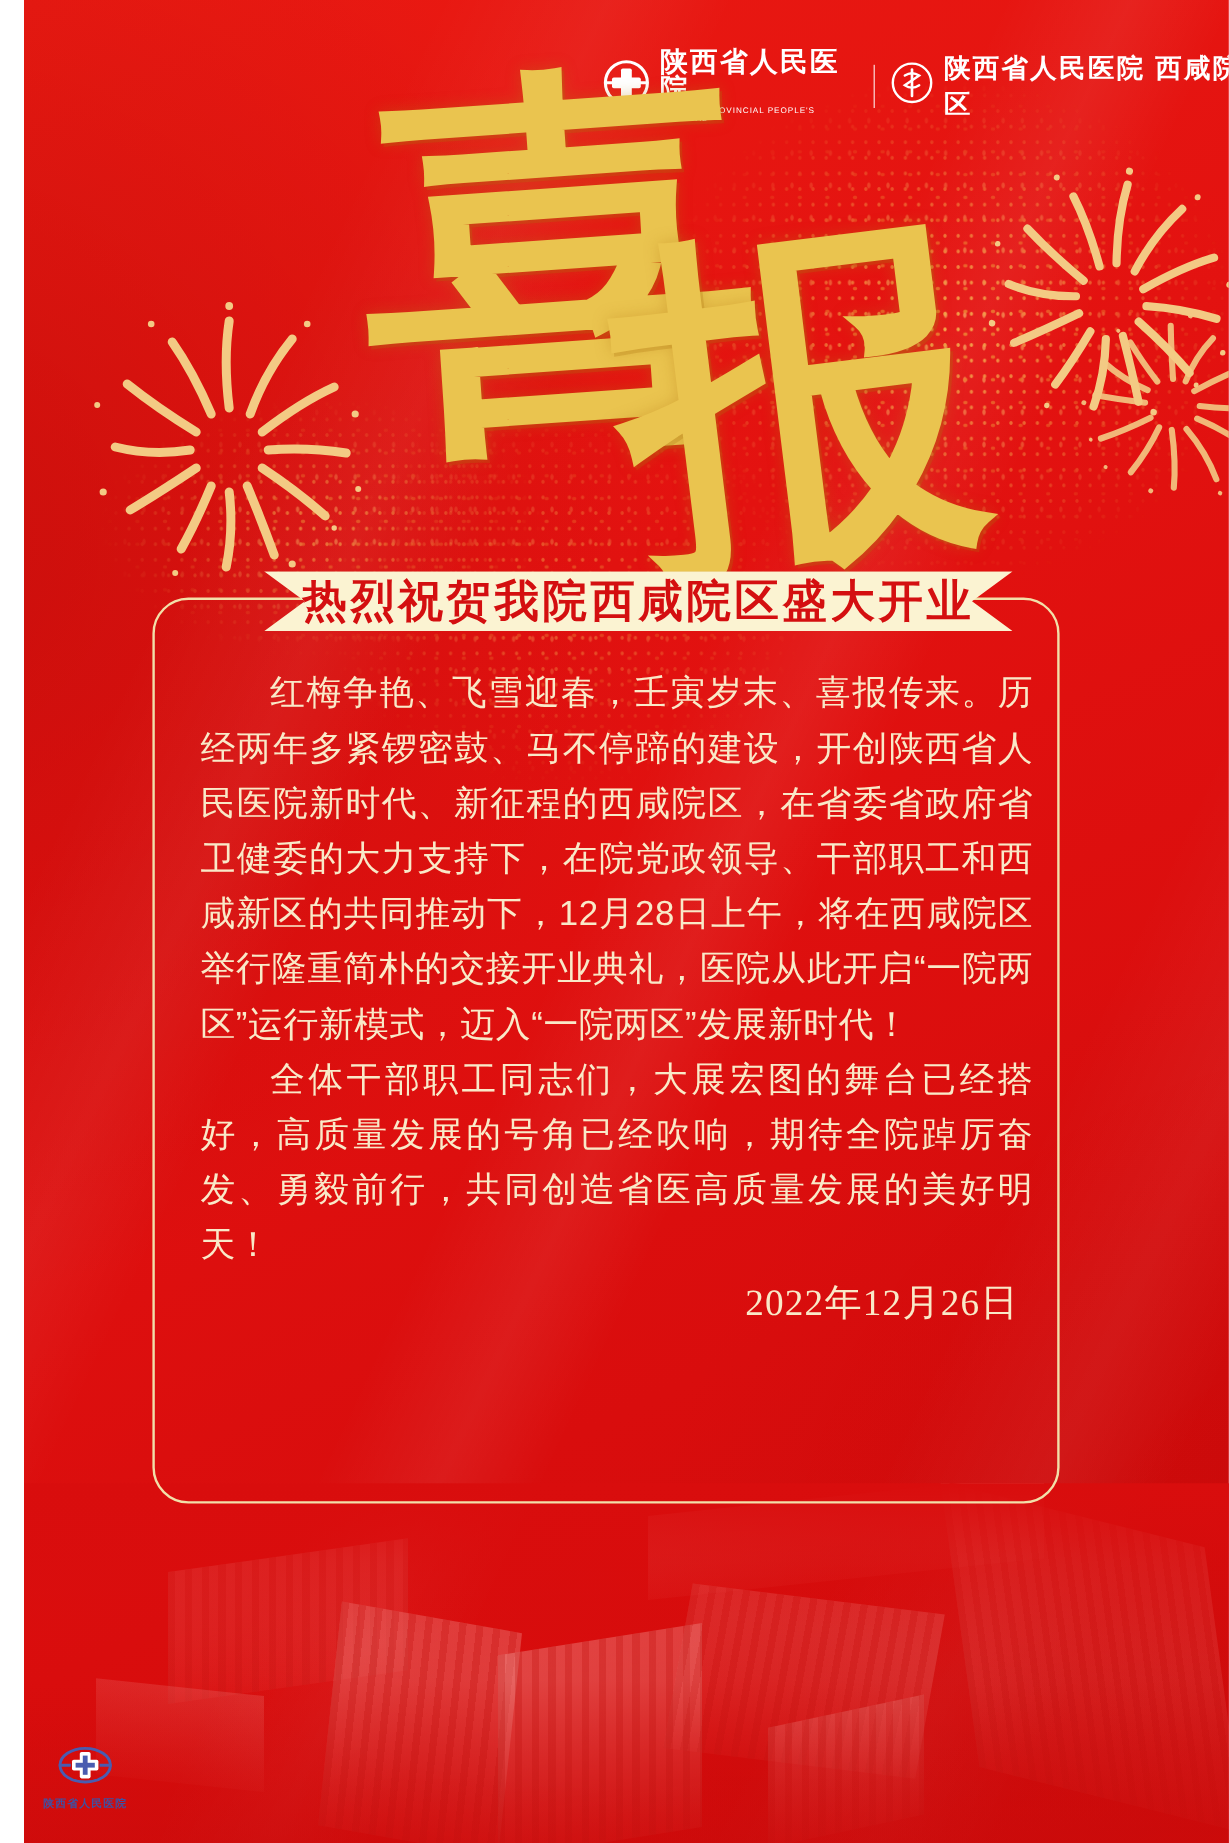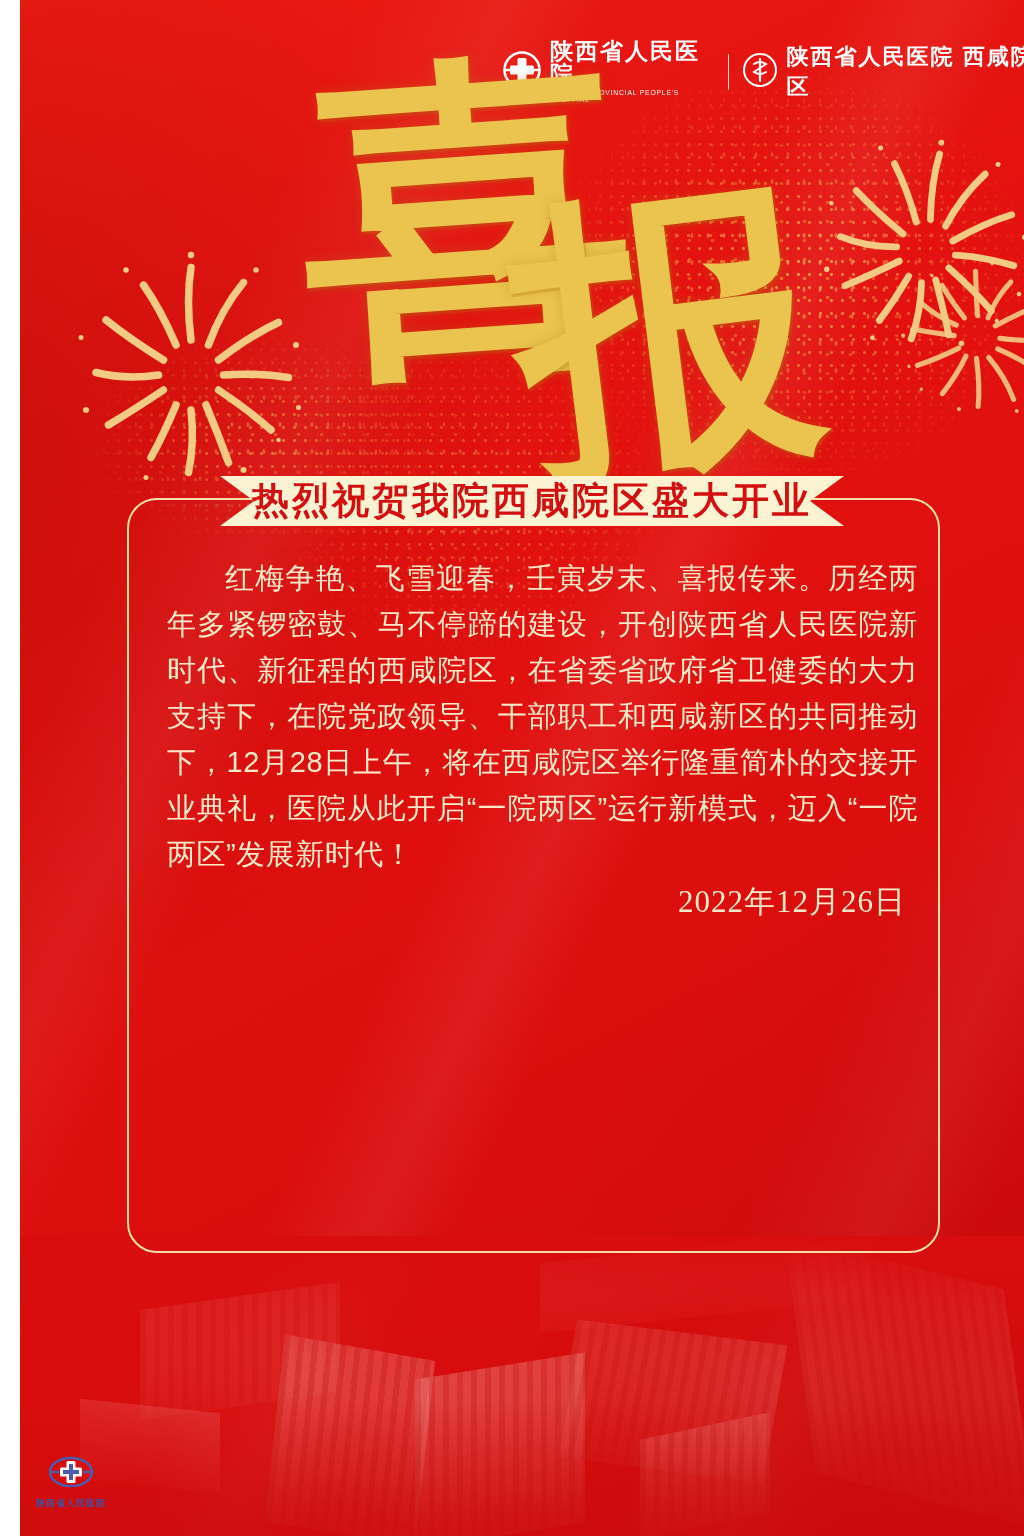--- a/index.html
+++ b/index.html
@@ -56,21 +56,21 @@
   .fw.small{left:872px;top:252px;width:170px;height:170px;transform:rotate(120deg);opacity:.9;}
 
   
   .banner{position:absolute;left:200px;top:476px;width:624px;height:50px;background:#fbf3d2;
     clip-path:polygon(0 0,100% 0,calc(100% - 34px) 50%,100% 100%,0 100%,34px 50%);
     display:flex;align-items:center;justify-content:center;z-index:3;
     box-shadow:0 2px 6px rgba(120,0,0,.35);}
   .banner .banner-text{color:#d40f10;font-size:37px;font-weight:bold;letter-spacing:3px;}
 
   
-  .card{position:absolute;left:107px;top:498px;width:813px;height:755px;box-sizing:border-box;
+  .card{position:absolute;left:107px;top:498px;width:756px;height:755px;box-sizing:border-box;
     border:2.5px solid #f2dfa9;border-radius:30px;z-index:2;
     padding:55px 20px 0 38px;}
   .card p{margin:0;color:#f9e9c8;font-size:29px;line-height:46px;text-align:justify;
     text-indent:2em;letter-spacing:.5px;}
   .card .date{margin:4px 12px 0 0;color:#f9e9c8;font-size:31px;line-height:42px;text-align:right;
     text-indent:0;letter-spacing:1px;font-family:Liberation Serif, serif;}
 
   
   .campus{position:absolute;left:0;bottom:0;width:1024px;height:300px;overflow:hidden;}
   .campus .blk{position:absolute;background:linear-gradient(180deg,rgba(255,226,220,.55),rgba(255,150,140,.18));}
@@ -182,20 +182,21 @@
         <use href="#fw"></use>
       </svg>
   </div>
 
   <div class="banner">
     <span class="banner-text">热烈祝贺我院西咸院区盛大开业</span>
   </div>
 
   <div class="card">
     <p>红梅争艳、飞雪迎春，壬寅岁末、喜报传来。历经两年多紧锣密鼓、马不停蹄的建设，开创陕西省人民医院新时代、新征程的西咸院区，在省委省政府省卫健委的大力支持下，在院党政领导、干部职工和西咸新区的共同推动下，12月28日上午，将在西咸院区举行隆重简朴的交接开业典礼，医院从此开启“一院两区”运行新模式，迈入“一院两区”发展新时代！</p>
+    <p>全体干部职工同志们，大展宏图的舞台已经搭好，高质量发展的号角已经吹响，期待全院踔厉奋发、勇毅前行，共同创造省医高质量发展的美好明天！</p>
     <p class="date">2022年12月26日</p>
   </div>
 
   <div class="campus">
     <div class="blk win b1"></div>
     <div class="blk win b2"></div>
     <div class="blk win b3"></div>
     <div class="blk win b4"></div>
     <div class="blk b5"></div>
     <div class="blk win b6"></div>

